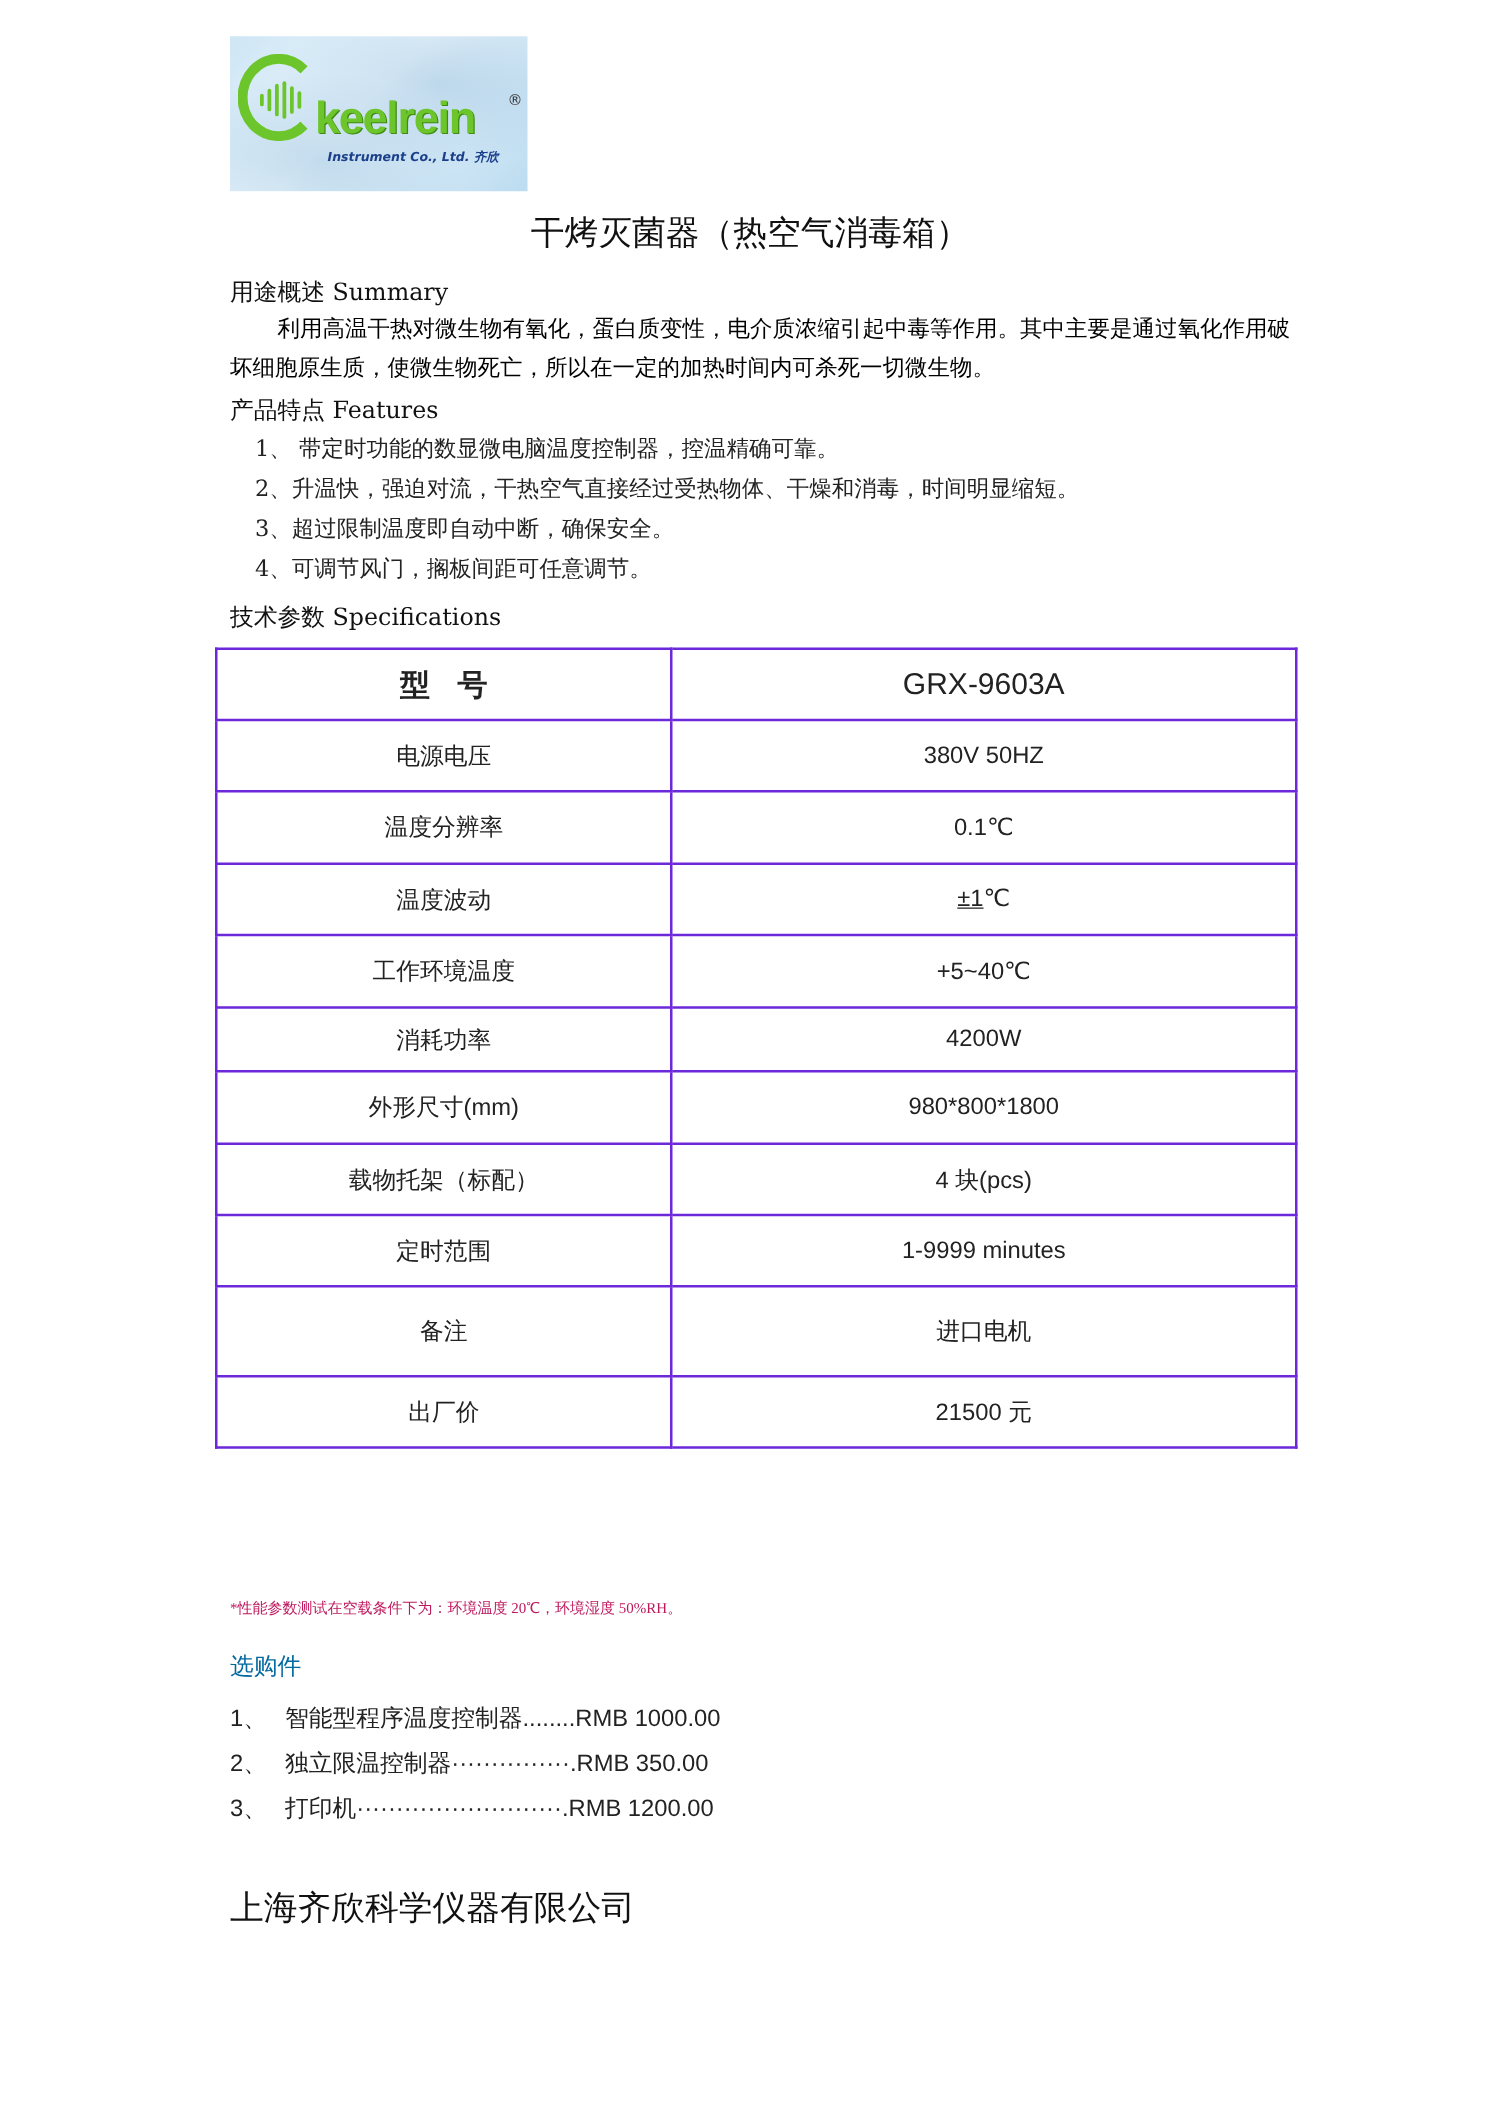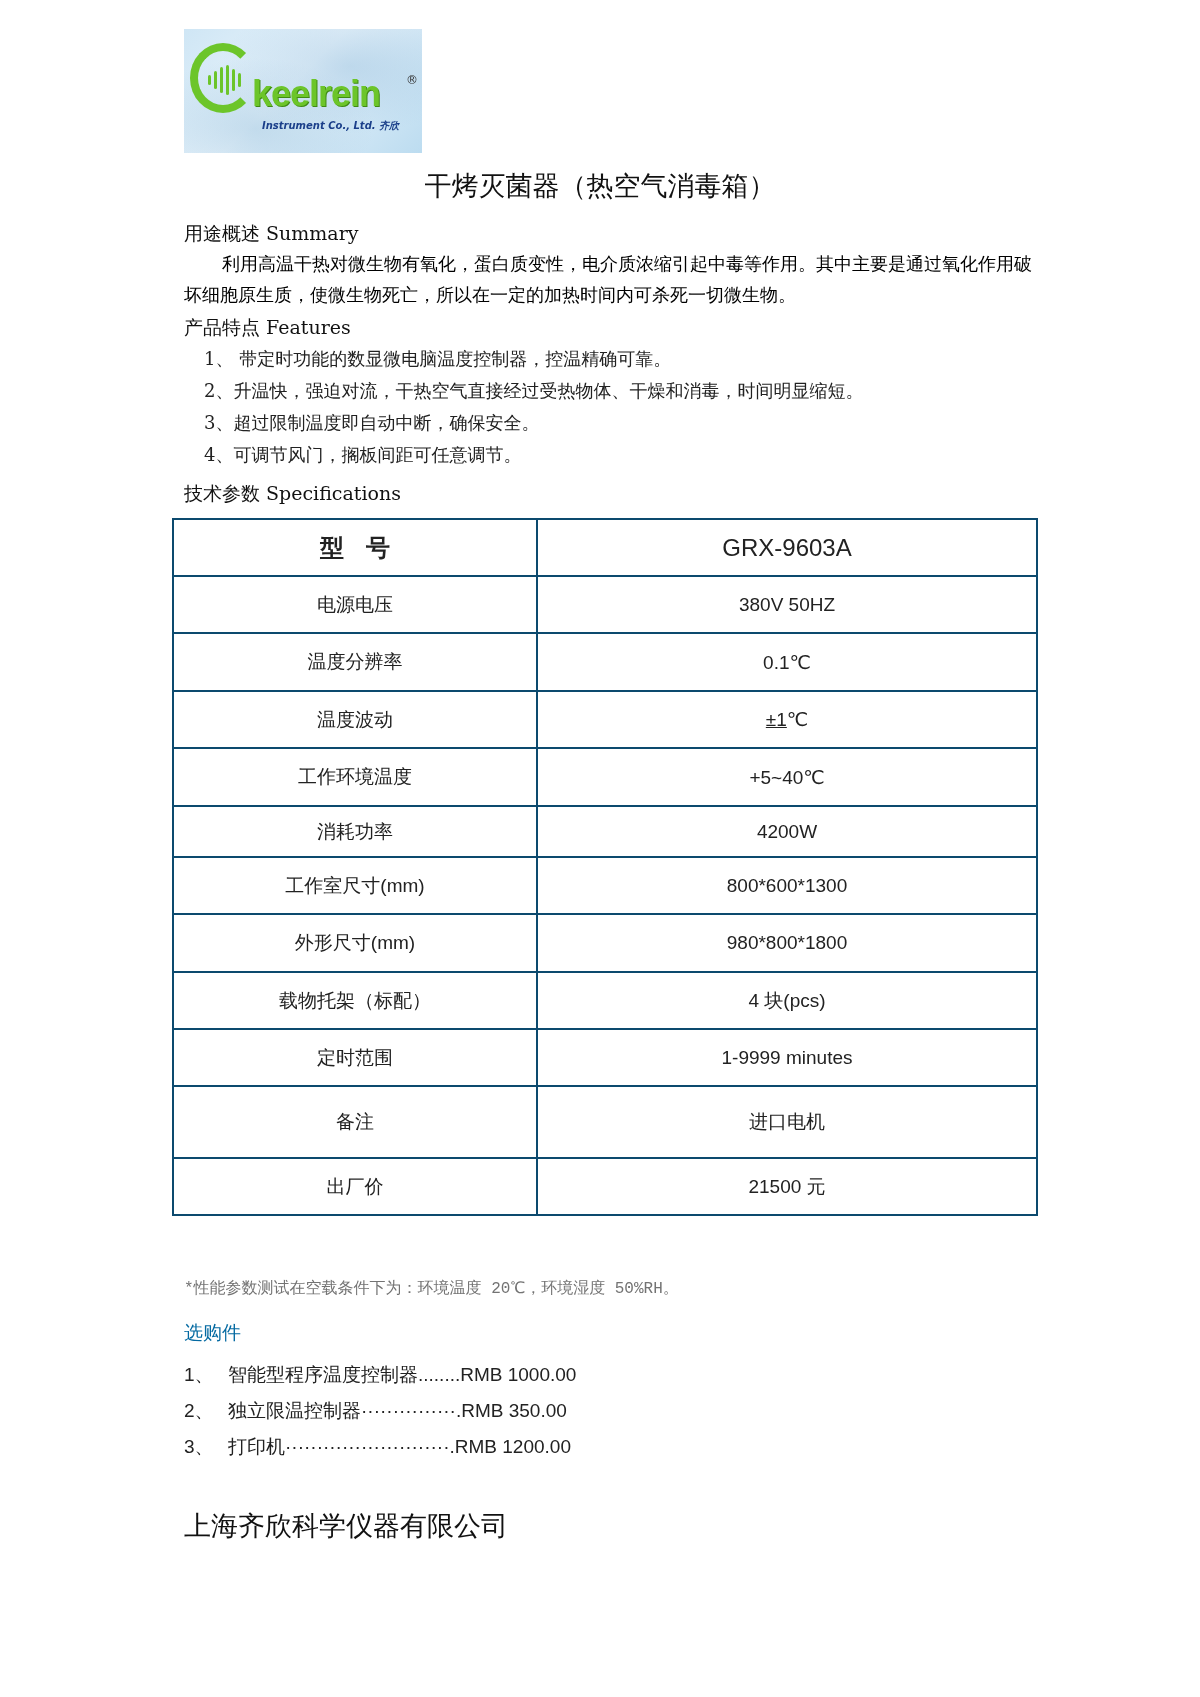--- a/index.html
+++ b/index.html
@@ -25,29 +25,29 @@
 
   .title { position: absolute; left: 0; width: 1200px; top: 168px; text-align: center;
            font-size: 27px; color: #111; }
   .h2 { position: absolute; left: 184px; font-size: 19px; color: #111; }
   .para { position: absolute; left: 184px; width: 860px; font-size: 18px; line-height: 31px; color: #000000; }
   .para .indent { display: inline-block; width: 38px; }
   .feat { position: absolute; font-size: 18px; color: #222; white-space: nowrap; }
 
   table.spec { position: absolute; left: 172px; top: 518px; width: 866px; border-collapse: collapse;
                font-family: "Liberation Sans", "DejaVu Sans", sans-serif; }
-  table.spec td { border: 2px solid #0c4a6e; text-align: center; color: #222; font-size: 19px; padding: 0; }
+  table.spec td { border: 2px solid #6d28d9; text-align: center; color: #222; font-size: 19px; padding: 0; }
   table.spec td.k { width: 340px; }
   table.spec tr.head td { font-size: 24px; }
   table.spec tr.head td.k { font-weight: bold; letter-spacing: 22px; padding-left: 22px;
                             font-family: "DejaVu Serif", serif; }
   .u { text-decoration: underline; }
 
-  .note { position: absolute; left: 184px; top: 1278px; font-family: Liberation Mono, monospace;
-          font-size: 16px; color: #737373; }
+  .note { position: absolute; left: 184px; top: 1278px; font-family: Liberation Serif, serif;
+          font-size: 12px; color: #be185d; }
   .opt-h { position: absolute; left: 184px; top: 1320px; font-size: 19px; color: #0369a1; }
   .opt { position: absolute; left: 184px; font-family: "Liberation Sans", "DejaVu Sans", sans-serif;
          font-size: 19px; color: #222; white-space: nowrap; }
   .opt .n { display: inline-block; width: 44px; }
   .company { position: absolute; left: 184px; top: 1508px; font-size: 27px; color: #111; }
 </style>
 </head>
 <body>
 
 <div class="logo">
@@ -98,24 +98,20 @@
     <td><span class="u">±1</span><span>℃</span></td>
   </tr>
   <tr style="height:58px">
     <td class="k">工作环境温度</td>
     <td>+5~40℃</td>
   </tr>
   <tr style="height:51px">
     <td class="k">消耗功率</td>
     <td>4200W</td>
   </tr>
-  <tr style="height:57px">
-    <td class="k">工作室尺寸(mm)</td>
-    <td>800*600*1300</td>
-  </tr>
   <tr style="height:58px">
     <td class="k">外形尺寸(mm)</td>
     <td>980*800*1800</td>
   </tr>
   <tr style="height:57px">
     <td class="k">载物托架（标配）</td>
     <td>4 块(pcs)</td>
   </tr>
   <tr style="height:57px">
     <td class="k">定时范围</td>

